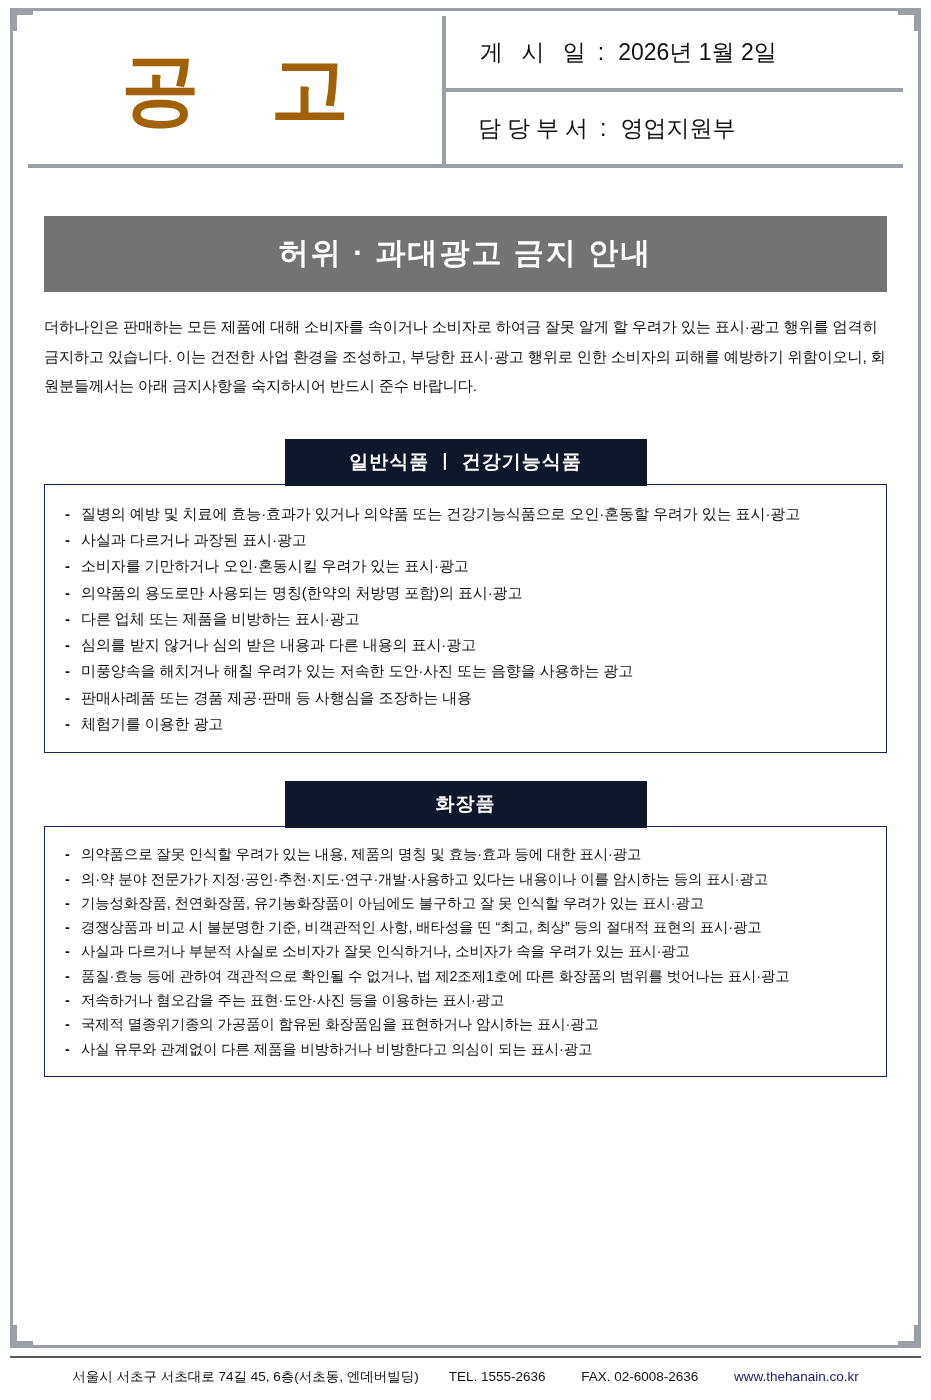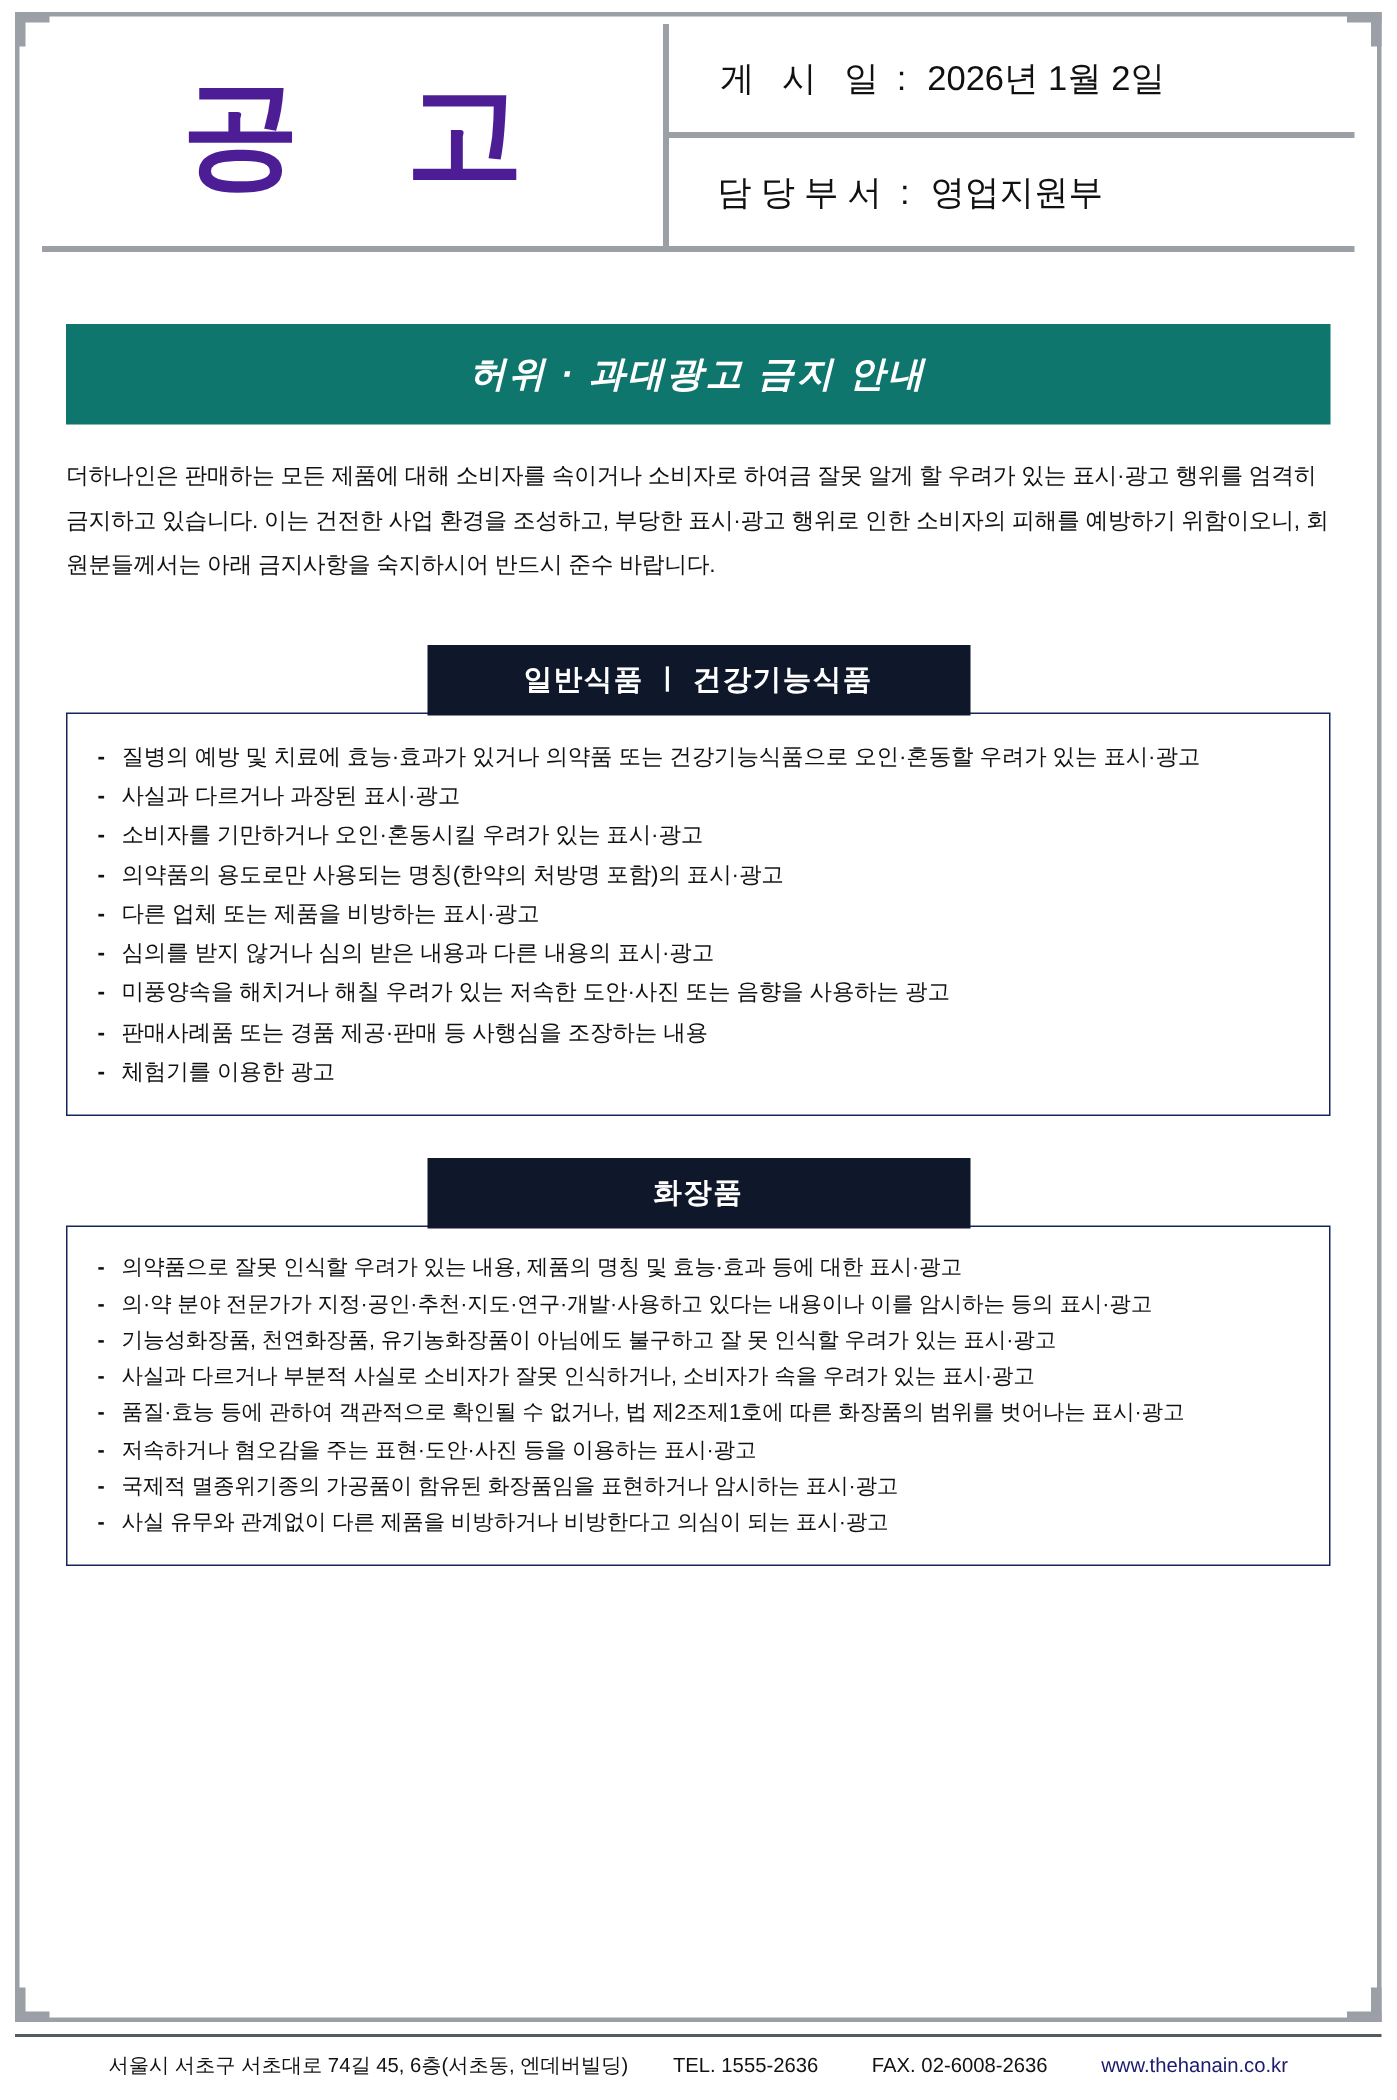--- a/index.html
+++ b/index.html
@@ -69,21 +69,21 @@
     justify-content: center;
     border-right: 4px solid #9aa0a6;
     box-sizing: border-box;
   }
   .header-title span {
     font-size: 78px;
     font-weight: bold;
     letter-spacing: 26px;
     padding-left: 26px;
     font-family: "Liberation Serif", serif;
-    color: #4c1d95;
+    color: #a16207;
   }
   .header-meta {
     flex: 1;
     display: flex;
     flex-direction: column;
   }
   .meta-row {
     flex: 1;
     display: flex;
     align-items: center;
@@ -95,28 +95,27 @@
   .meta-label {
     letter-spacing: 6px;
     margin-right: 6px;
   }
   .meta-colon { margin-right: 14px; }
   .meta-value { letter-spacing: 0px; }
 
   
   .title-bar {
     margin: 48px 16px 0 16px;
-    background: #0f766e;
+    background: #737373;
     color: #ffffff;
     text-align: center;
-    font-size: 24px;
+    font-size: 30px;
     font-weight: bold;
     letter-spacing: 2px;
     padding: 17px 0 18px 0;
-    font-style: italic;
   }
 
   
   .intro {
     margin: 20px 16px 0 16px;
     font-size: 15.2px;
     line-height: 1.95;
     color: #111;
     letter-spacing: -0.2px;
   }
@@ -246,20 +245,21 @@
       </div>
     </div>
 
     <div class="section second">
       <div class="section-tab">화장품</div>
       <div class="section-box">
         <ul class="rules">
           <li>의약품으로 잘못 인식할 우려가 있는 내용, 제품의 명칭 및 효능·효과 등에 대한 표시·광고</li>
           <li>의·약 분야 전문가가 지정·공인·추천·지도·연구·개발·사용하고 있다는 내용이나 이를 암시하는 등의 표시·광고</li>
           <li>기능성화장품, 천연화장품, 유기농화장품이 아님에도 불구하고 잘 못 인식할 우려가 있는 표시·광고</li>
+          <li>경쟁상품과 비교 시 불분명한 기준, 비객관적인 사항, 배타성을 띤 “최고, 최상” 등의 절대적 표현의 표시·광고</li>
           <li>사실과 다르거나 부분적 사실로 소비자가 잘못 인식하거나, 소비자가 속을 우려가 있는 표시·광고</li>
           <li>품질·효능 등에 관하여 객관적으로 확인될 수 없거나, 법 제2조제1호에 따른 화장품의 범위를 벗어나는 표시·광고</li>
           <li>저속하거나 혐오감을 주는 표현·도안·사진 등을 이용하는 표시·광고</li>
           <li>국제적 멸종위기종의 가공품이 함유된 화장품임을 표현하거나 암시하는 표시·광고</li>
           <li>사실 유무와 관계없이 다른 제품을 비방하거나 비방한다고 의심이 되는 표시·광고</li>
         </ul>
       </div>
     </div>
 
 

